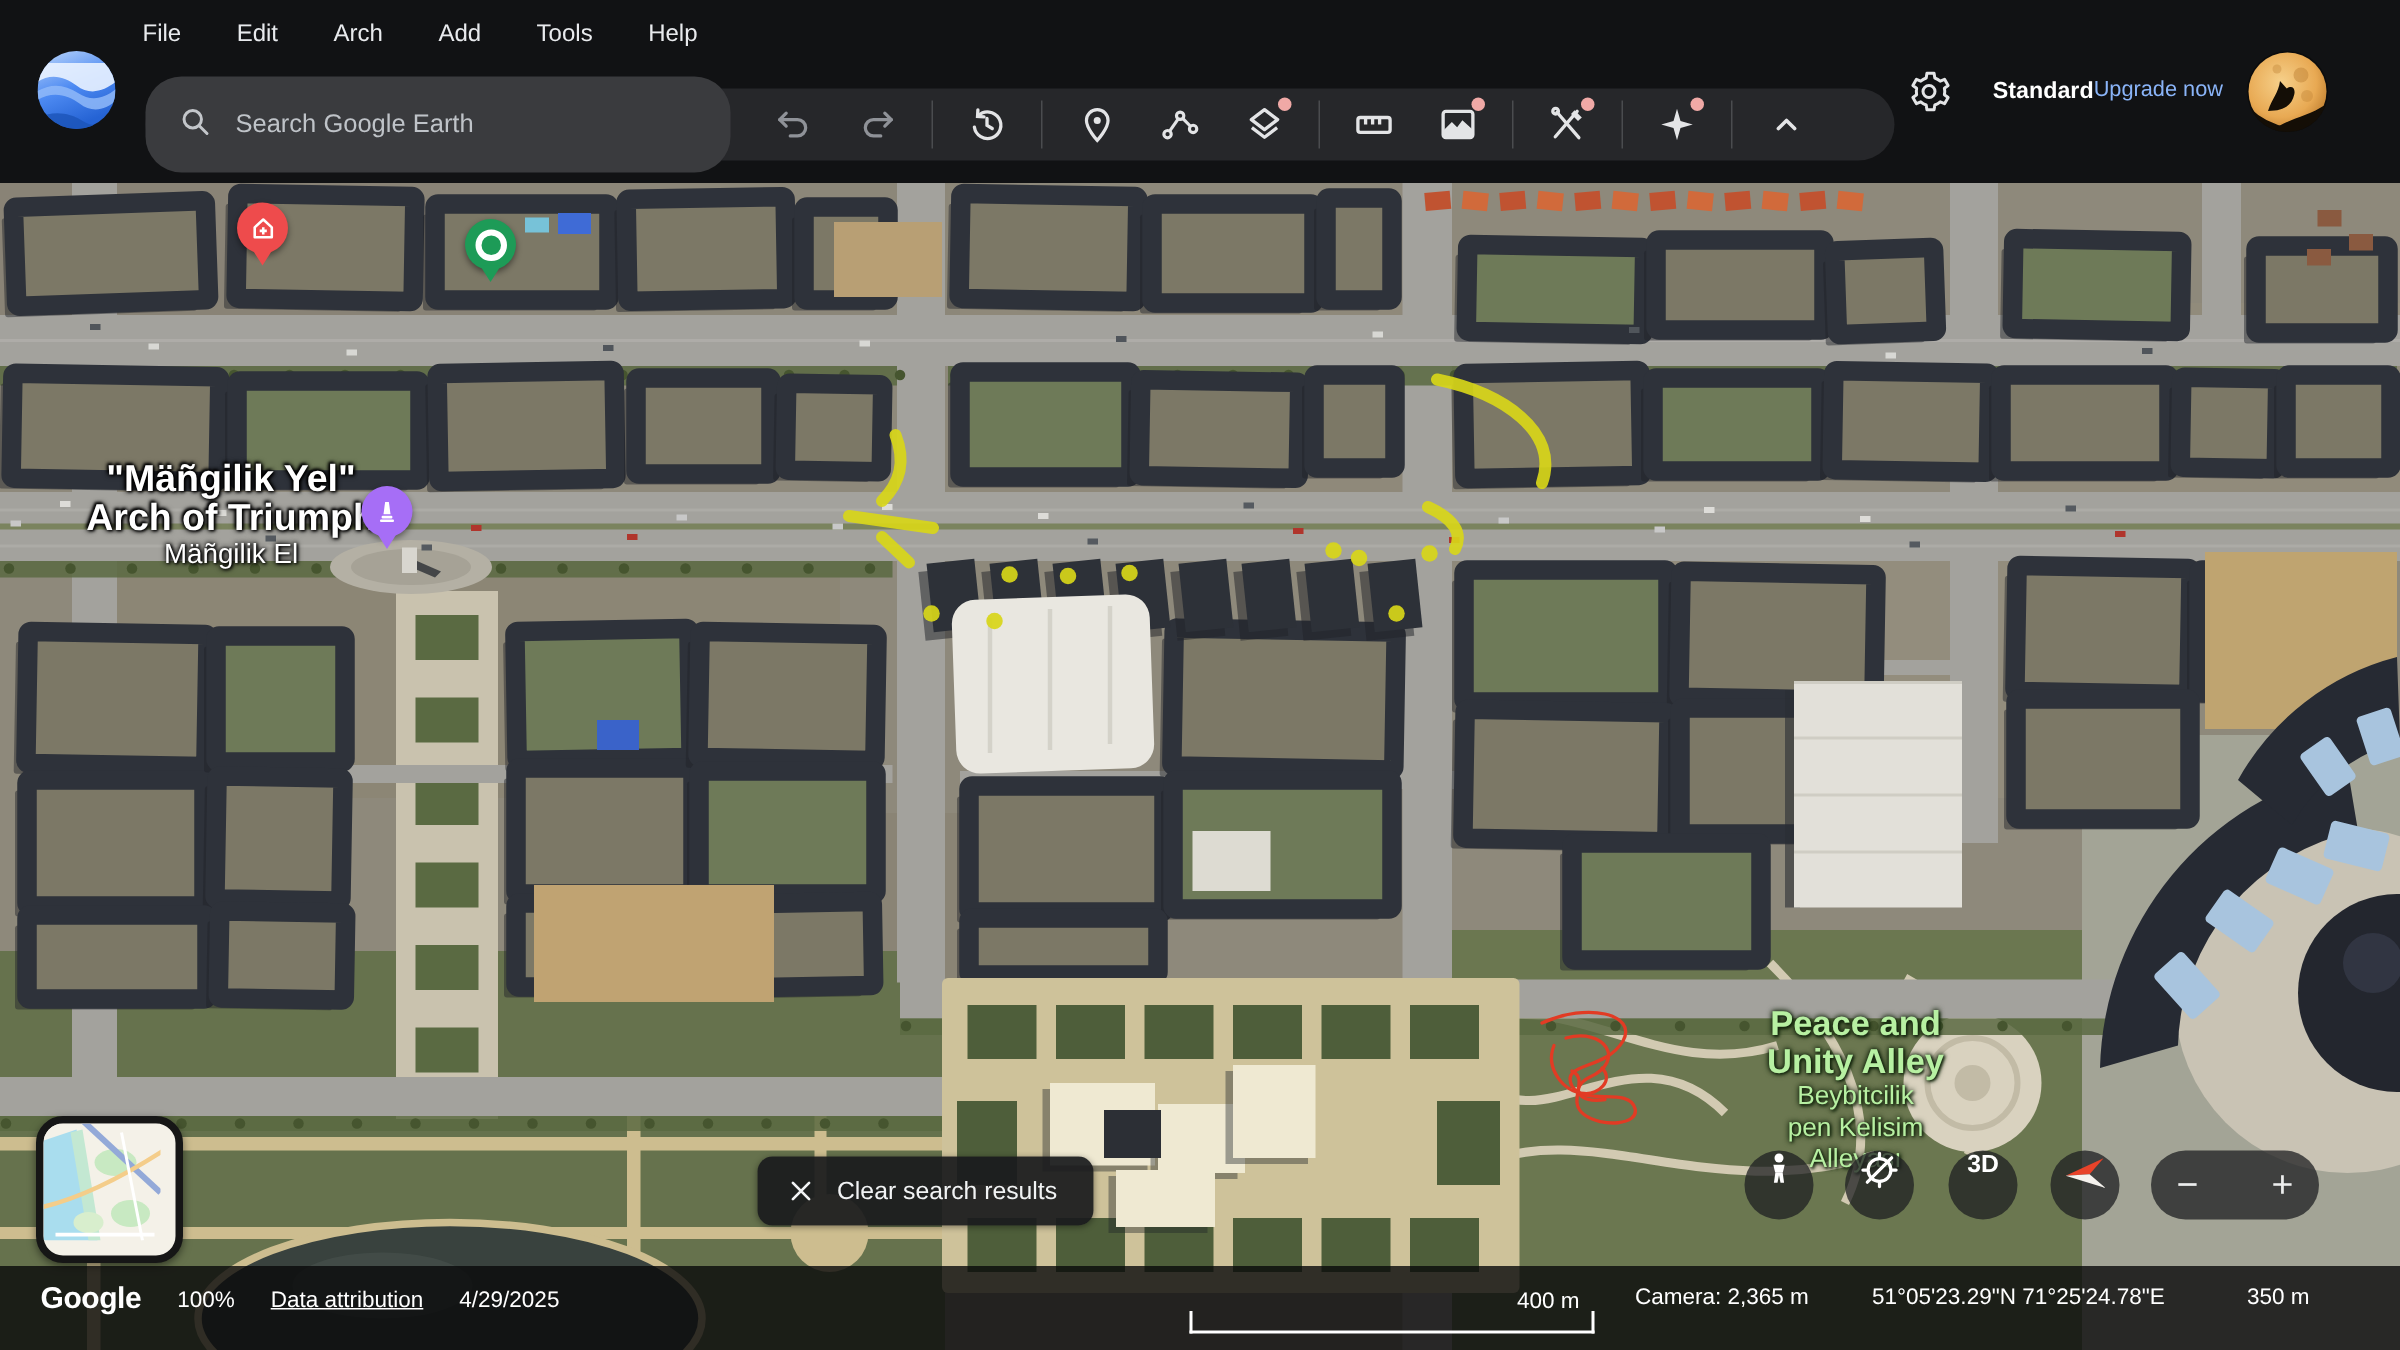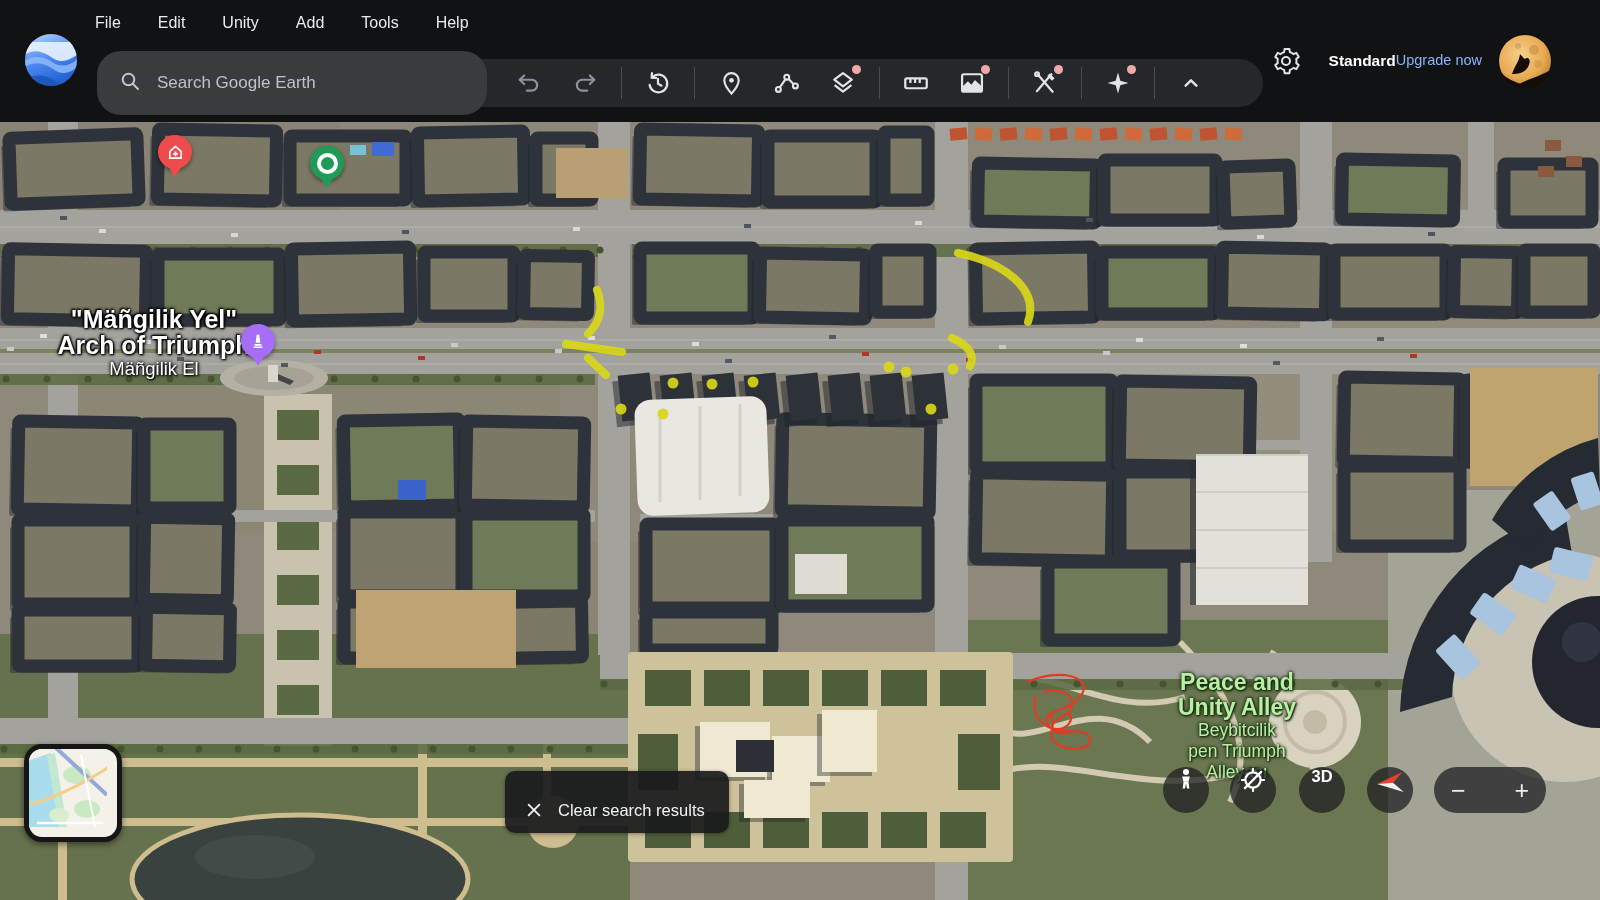--- a/index.html
+++ b/index.html
@@ -45,21 +45,21 @@
     display:flex;align-items:center;justify-content:center;box-shadow:0 2px 4px rgba(0,0,0,.45);cursor:pointer;}
   .marker::after{content:"";position:absolute;left:50%;top:31px;transform:translateX(-50%);
     border-left:7px solid transparent;border-right:7px solid transparent;border-top:11px solid var(--mc,#d33);}
   .marker .ring{width:13px;height:13px;border:4.5px solid #fff;border-radius:50%;}
 
   .minimap{position:absolute;left:24px;top:622px;width:88px;height:88px;border-radius:18px;
     border:5px solid #161616;overflow:hidden;box-shadow:0 2px 6px rgba(0,0,0,.5);cursor:pointer;background:#f4f1e8;}
   .minimap svg{display:block;}
 
   .clear-pill{position:absolute;left:505px;top:649px;height:46px;border-radius:10px;
-    background:rgba(26,27,29,.93);display:flex;align-items:center;padding:16px 24px 0 20px;gap:15px;
+    background:rgba(26,27,29,.93);display:flex;align-items:center;padding:0 24px 0 20px;gap:15px;
     box-shadow:0 1px 4px rgba(0,0,0,.4);cursor:pointer;}
   .clear-pill .lbl{color:#f1f3f4;font-size:16.5px;font-weight:500;}
 
   .ctl{position:absolute;width:46px;height:46px;border-radius:50%;background:rgba(30,31,34,.75);
     display:flex;align-items:flex-start;justify-content:center;cursor:pointer;}
   .ctl-3d{color:#fff;font-weight:700;font-size:16.5px;}
   .zoom-pill{position:absolute;left:1434px;top:645px;width:112px;height:46px;border-radius:23px;
     background:rgba(30,31,34,.75);display:flex;align-items:center;justify-content:space-between;padding:0 17px;box-sizing:border-box;}
   .zoom-pill span{color:#eceded;font-size:25px;font-weight:400;cursor:pointer;line-height:1;}
 
@@ -100,21 +100,21 @@
           <path d="M-2,22 C8,14 18,17 26,23 C35,30 45,27 54,19 L54,8 L-2,8 Z" fill="#e9f2ff" opacity="0.9"></path>
           <path d="M-2,34 C9,26 20,29 28,35 C37,42 47,39 54,31 L54,24 C45,32 36,34 27,28 C18,22 8,21 -2,28 Z" fill="#8fb8f8" opacity="0.85"></path>
           <path d="M-2,46 C9,39 21,41 29,46 C38,52 47,50 54,44 L54,56 L-2,56 Z" fill="#1c54b8" opacity="0.8"></path>
         </g>
       </svg>
     </div>
 
     <nav class="menubar">
       <span>File</span>
       <span>Edit</span>
-      <span>Unity</span>
+      <span>Arch</span>
       <span>Add</span>
       <span>Tools</span>
       <span>Help</span>
     </nav>
 
     <div class="toolstrip">
       <div class="searchbox">
         <span>
           <svg width="22" height="22" viewBox="0 0 22 22" fill="none" stroke="#c3c6ca" stroke-width="2" stroke-linecap="round">
             <circle cx="9.5" cy="9.5" r="5.8"></circle>
@@ -648,21 +648,21 @@
 
     <div class="maplabel" style="left:154px;top:184px;">
       <div class="big">"Mäñgilik Yel"</div>
       <div class="big">Arch of Triumph</div>
       <div class="small">Mäñgilik El</div>
     </div>
     <div class="maplabel green" style="left:1237px;top:548px;">
       <div class="big">Peace and</div>
       <div class="big">Unity Alley</div>
       <div class="small">Beybitcilik</div>
-      <div class="small">pen Triumph</div>
+      <div class="small">pen Kelisim</div>
       <div class="small">Alleyası</div>
     </div>
 
     <div class="marker" style="left: 158px; top: 13px; --mc: #ee4b4c;">
       <svg width="19" height="19" viewBox="0 0 20 20" fill="none" stroke="#fff" stroke-width="1.8" stroke-linejoin="round">
         <path d="M4,9 L10,3.5 L16,9 V16 H4 Z"></path>
           <path d="M10,9 V14 M7.5,11.5 H12.5"></path>
       </svg>
     </div>
     <div class="marker" style="left: 310px; top: 24px; --mc: #1d9b57;">
@@ -721,14 +721,28 @@
           <polygon points="2,16 28,6 18,16" fill="#e8432a"></polygon>
           <polygon points="2,16 18,16 28,26" fill="#f5f2ee"></polygon>
         </g>
       </svg>
     </div>
     <div class="zoom-pill">
       <span>−</span>
       <span>+</span>
     </div>
 
+    <div class="statusbar">
+      <div class="sb-left">
+        <span class="sb-google">Google</span>
+        <span class="sb-item">100%</span>
+        <span class="sb-item sb-link">Data attribution</span>
+        <span class="sb-item">4/29/2025</span>
+      </div>
+      <div class="scalebar">
+        <span class="sv">400 m</span>
+      </div>
+      <span class="sb-cam">Camera: 2,365 m</span>
+      <span class="sb-coord">51°05'23.29"N 71°25'24.78"E</span>
+      <span class="sb-elev">350 m</span>
+    </div>
   </main>
 </div>
 
 </body></html>

